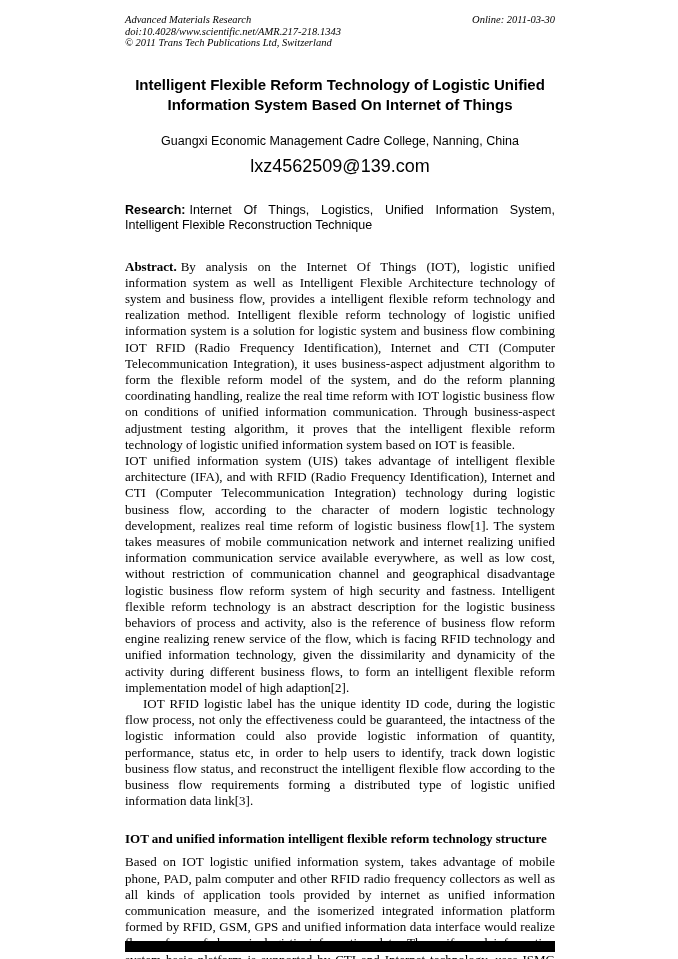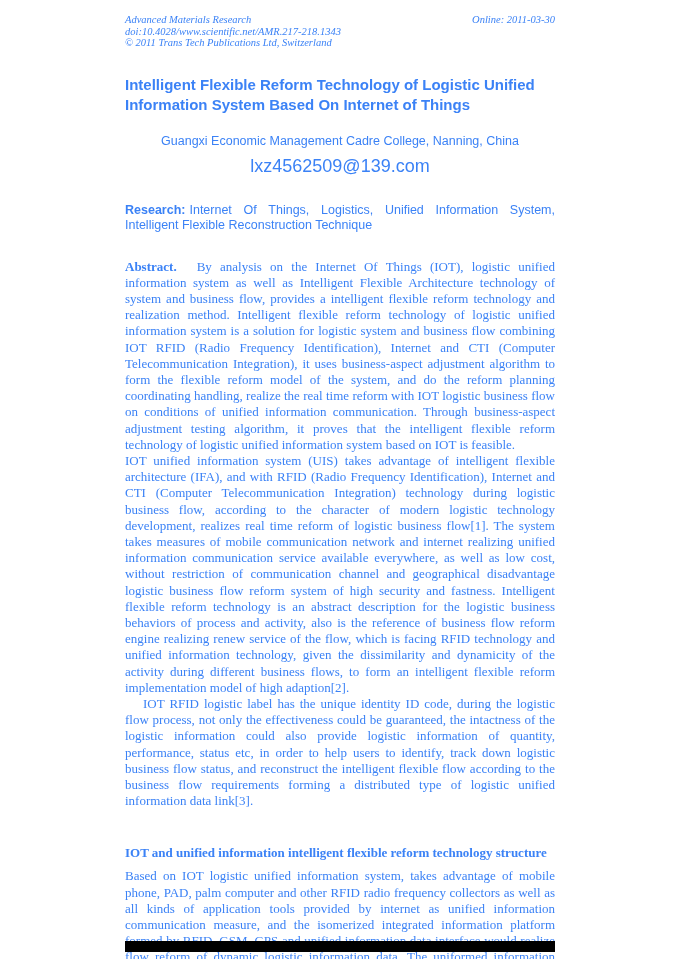--- a/index.html
+++ b/index.html
@@ -9,39 +9,40 @@
   }
   .page {
     position: relative;
     width: 542px;
     height: 959px;
     margin: 0 auto;
     background: #ffffff;
     box-sizing: border-box;
     padding: 14px 55px 12px 57px;
     font-family: "Liberation Serif", serif;
-    color: #3b82f6;
+    color: #000000;
     overflow: hidden;
   }
   
   .jheader {
     font-style: italic;
     font-size: 10.5px;
     line-height: 11.5px;
   }
   .jheader-row {
     display: flex;
     justify-content: space-between;
   }
   
   .title {
     font-family: "Liberation Sans", sans-serif;
     font-weight: bold;
     font-size: 15px;
     line-height: 20px;
+    text-align: center;
     margin: 26px auto 0;
     max-width: 545px;
   }
   .author {
     text-align: center;
     font-family: "Liberation Sans", sans-serif;
     font-size: 14px;
     margin-top: 20px;
   }
   .affiliation {
@@ -70,32 +71,32 @@
   }
   
   .abstract {
     font-size: 13px;
     line-height: 16.2px;
     text-align: justify;
     margin: 25px 0 0;
   }
   .abs-label {
     font-weight: bold;
-    margin-right: 20px;
+    margin-right: 4px;
   }
   
   .section-heading {
     font-family: "Liberation Serif", serif;
     font-weight: bold;
     font-size: 13px;
     line-height: 16px;
     margin: 15px 0 7px;
   }
   .section-heading.gap-lg {
-    margin-top: 36px;
+    margin-top: 22px;
   }
   .body-par {
     font-size: 13px;
     line-height: 16.2px;
     text-align: justify;
     margin: 0;
   }
   .body-par.indent {
     text-indent: 18px;
   }

